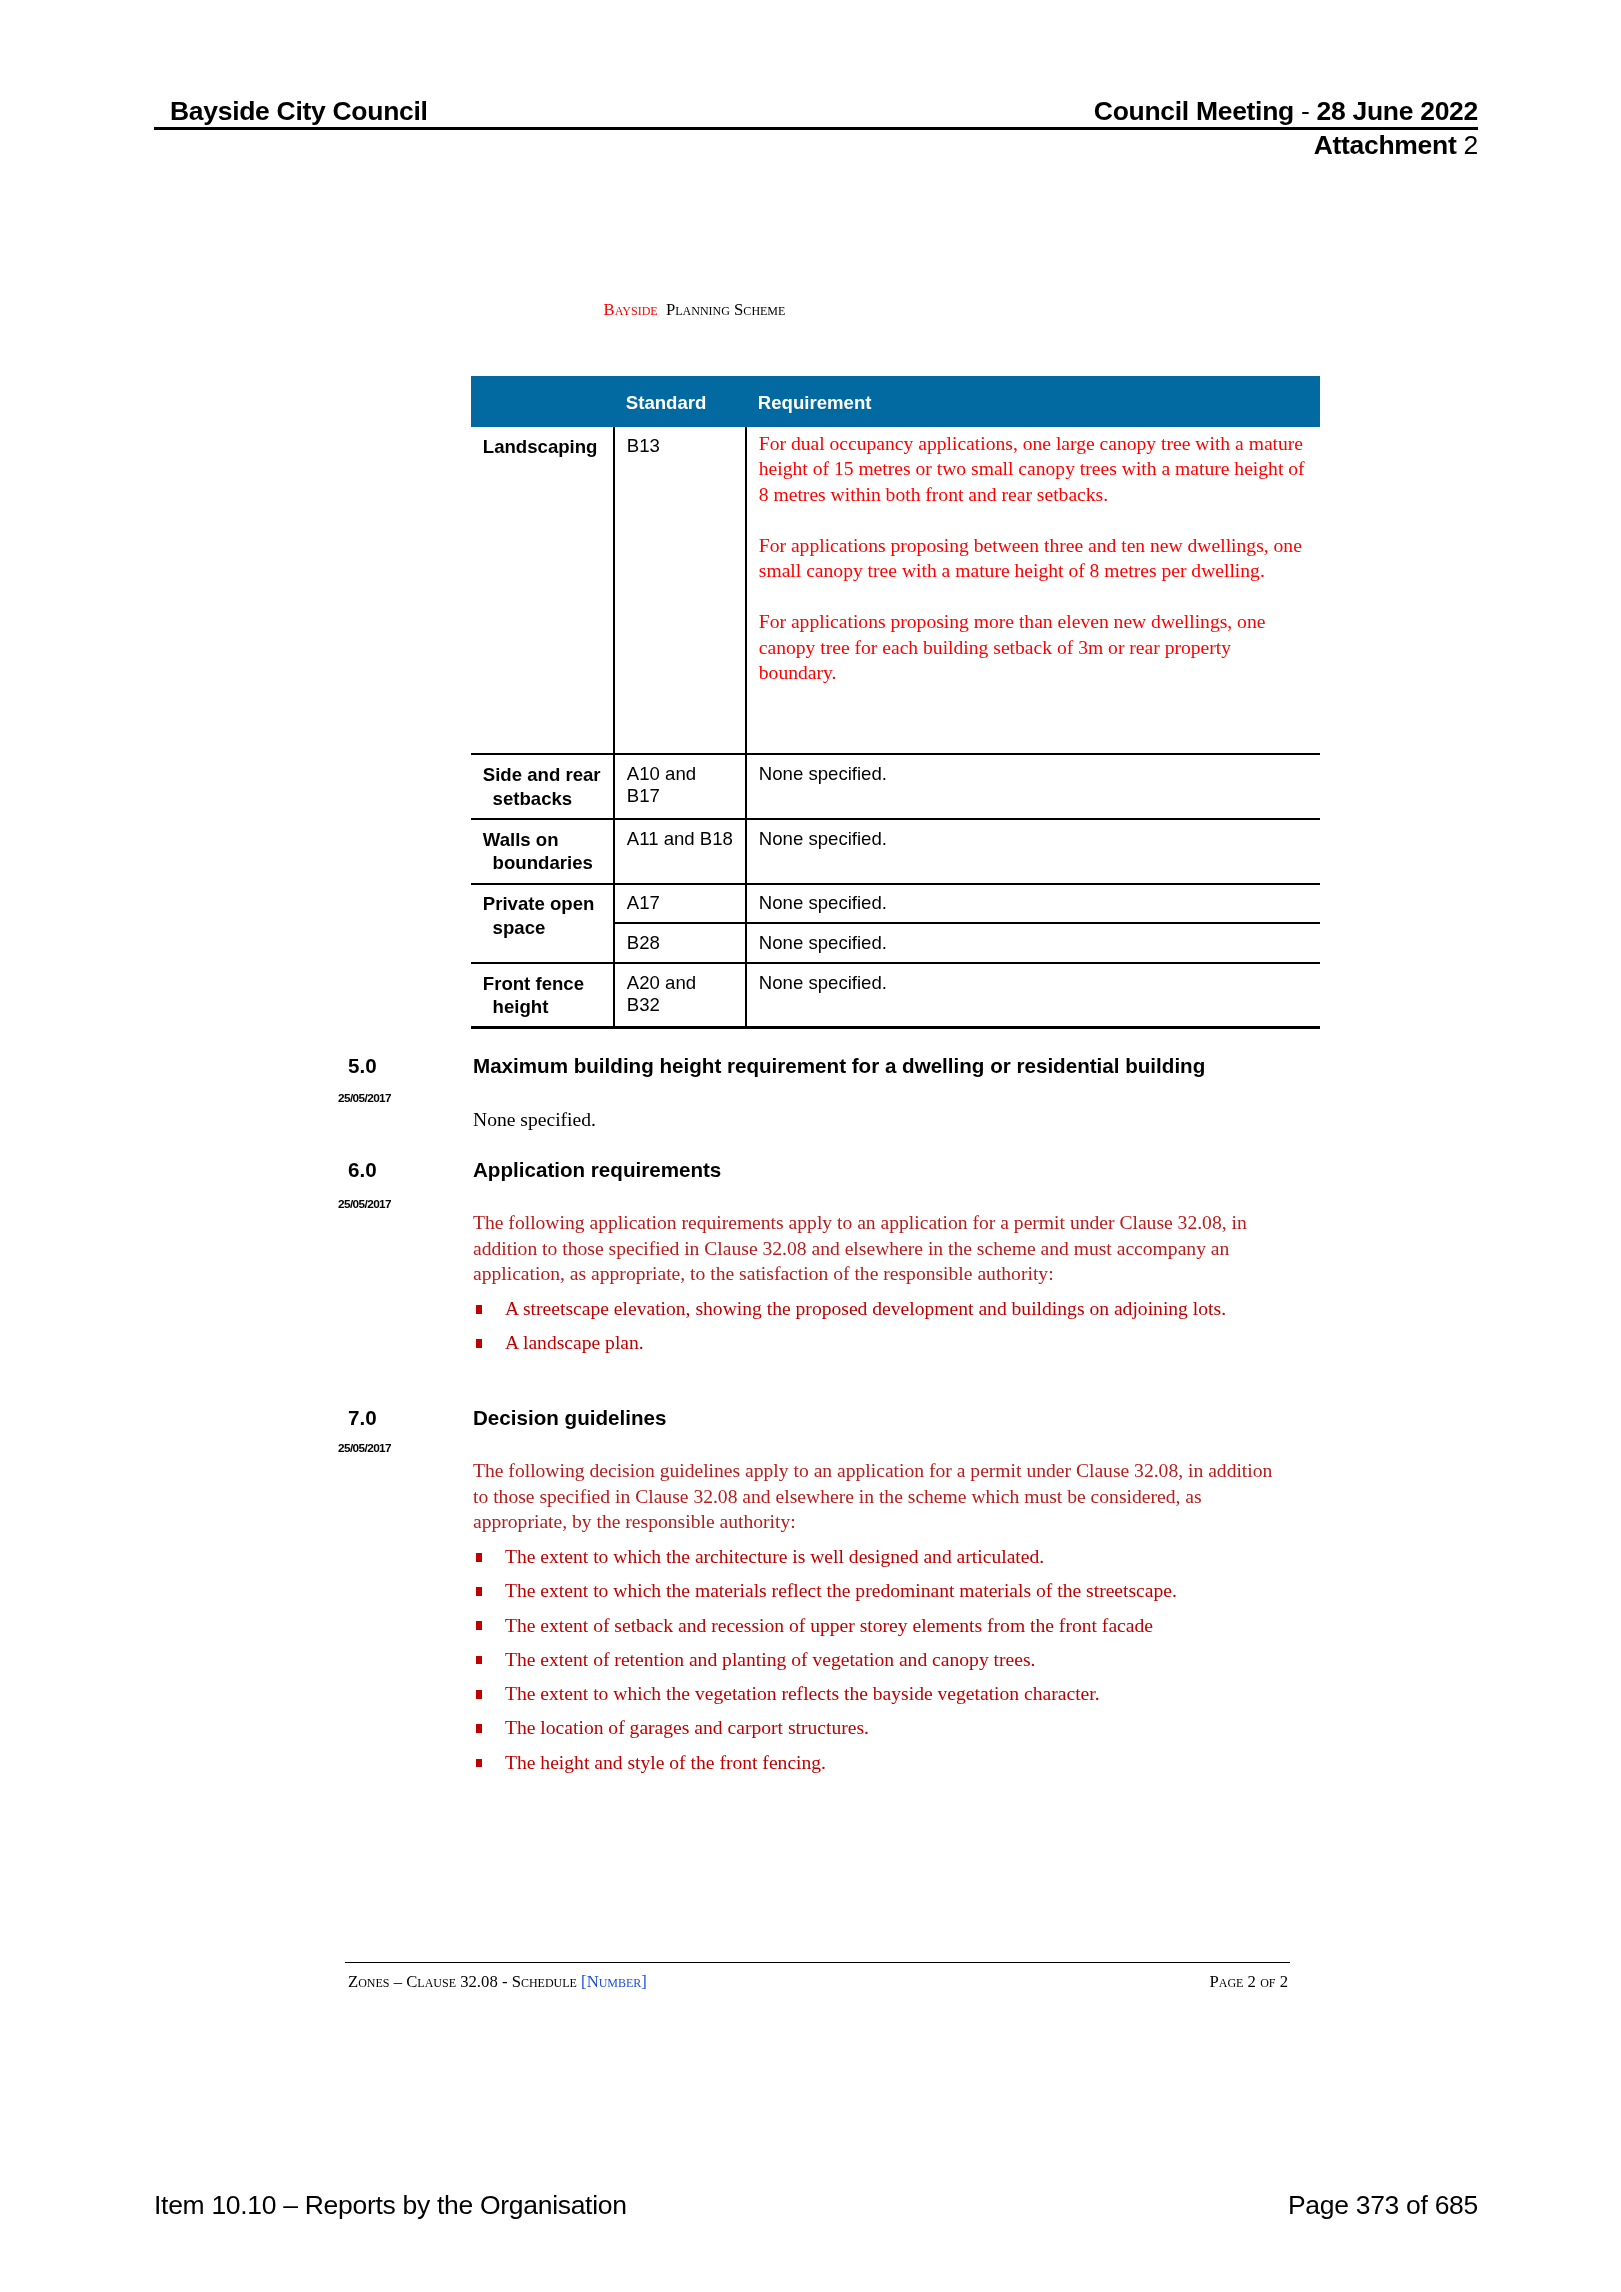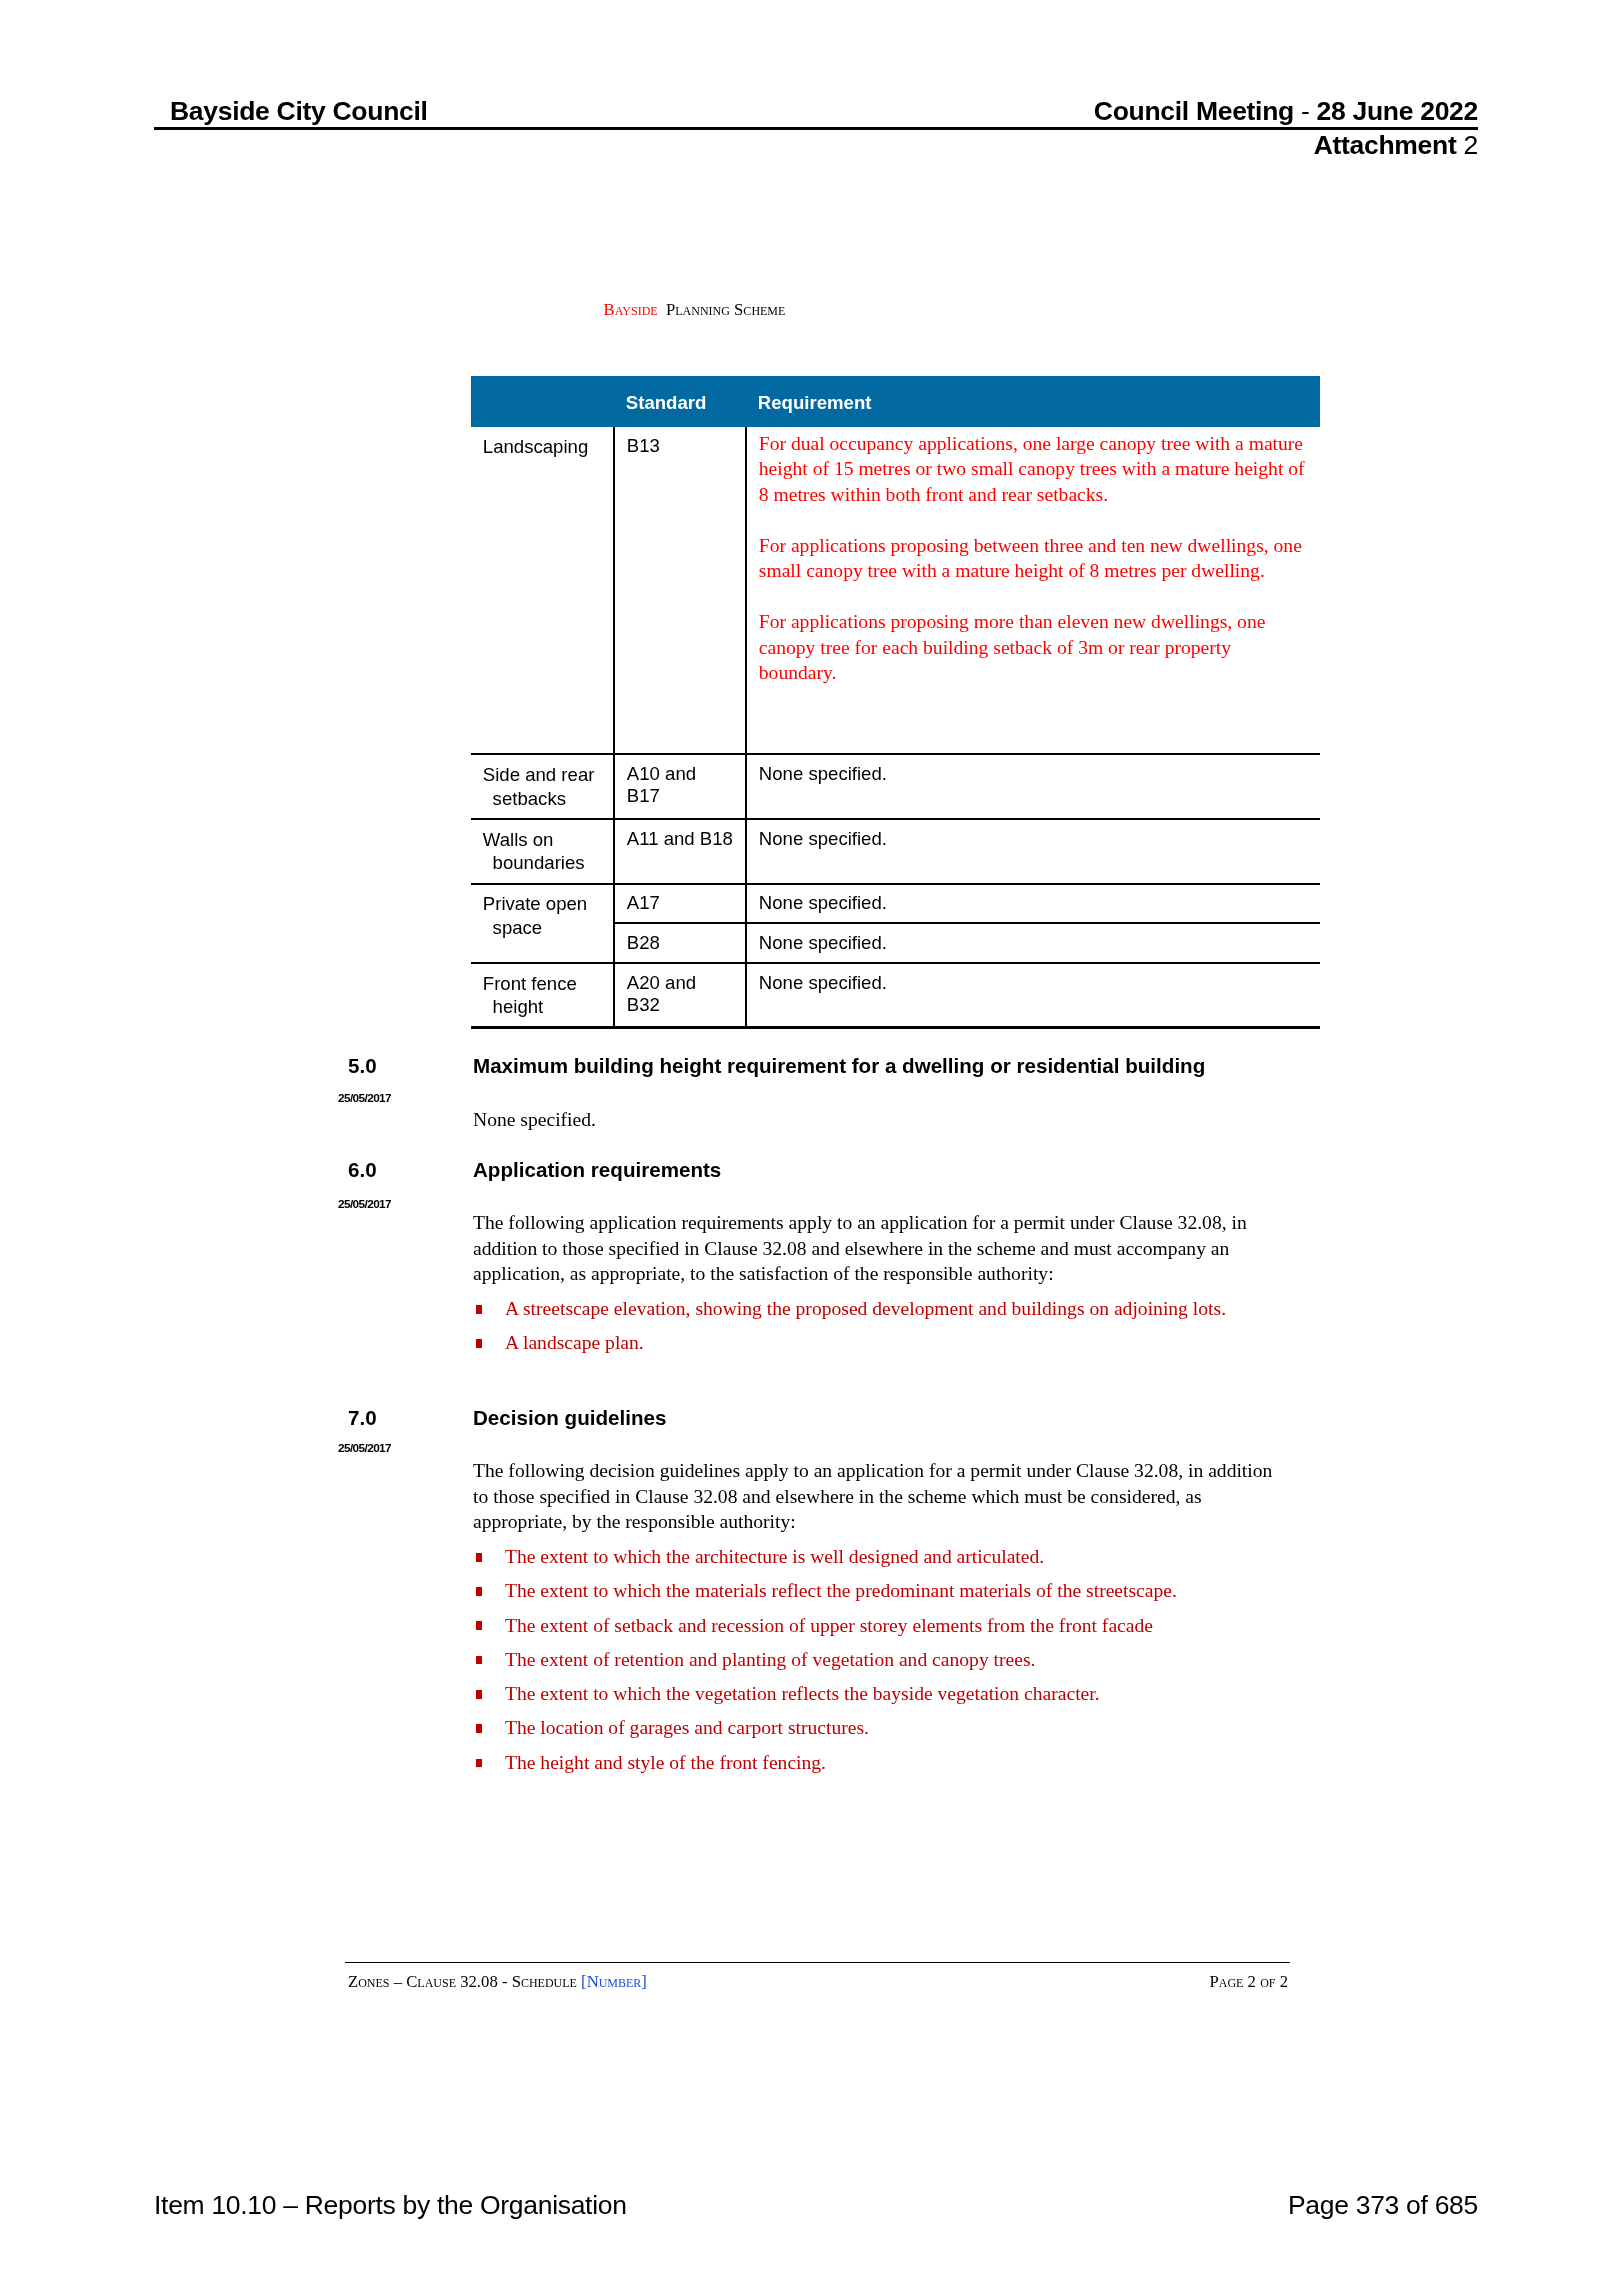--- a/index.html
+++ b/index.html
@@ -17,37 +17,37 @@
     
     .scheme { left: 0; width: 1389px; top: 300px; text-align: center; font-family: "Liberation Serif", serif; font-size: 16.7px; font-variant: small-caps; }
     .scheme .red { color: #ff0000; }
 
     
     .tbl { left: 471px; top: 376px; width: 849px; border-collapse: collapse; }
     table.std { border-collapse: collapse; width: 849px; table-layout: fixed; }
     table.std th { background: #0369a1; color: #fff; font-size: 18.6px; font-weight: bold; text-align: left; height: 47px; padding: 3.9px 11.8px 0 11.8px; vertical-align: middle; }
     table.std td { vertical-align: top; font-size: 18.6px; padding: 7.8px 11.8px 7.8px 11.8px; border-right: 2px solid #000; border-bottom: 2px solid #000; }
     table.std td:last-child { border-right: none; }
-    table.std td.topic { font-weight: normal; line-height: 23.5px; }
+    table.std td.topic { font-weight: bold; line-height: 23.5px; }
     table.std td.topic .indent { padding-left: 9.8px; display: inline-block; }
     table.std td.req { font-family: "Liberation Serif", serif; font-size: 19.6px; line-height: 25.5px; color: #ff0000; padding-top: 3.9px; }
     table.std td.req p { margin: 0 0 25.5px 0; }
     table.std td.req p:last-child { margin-bottom: 9.8px; }
     table.std td.plain { font-family: "Liberation Sans", sans-serif; font-size: 18.6px; color: #000; }
     table.std tr.last td { border-bottom: 3.9px solid #000; }
     .col1 { width: 143px; }
     .col2 { width: 132px; }
 
     
     .sec-num { left: 348px; font-size: 20.6px; font-weight: bold; }
     .sec-date { left: 338px; font-size: 11.8px; font-weight: bold; letter-spacing: -0.6px; }
     .sec-title { left: 473px; font-size: 20.6px; font-weight: bold; }
     .body-text { left: 473px; width: 814px; font-family: "Liberation Serif", serif; font-size: 19.6px; line-height: 25.5px; }
     .body-black { color: #000; }
-    .body-red { color: #000000; }
+    .body-red { color: #b91c1c; }
     ul.bul { list-style: none; margin: 0; padding: 0; }
     ul.bul li { position: relative; padding-left: 32px; font-family: "Liberation Serif", serif; font-size: 19.6px; line-height: 25.5px; color: #c00000; margin-bottom: 8.8px; }
     ul.bul li .sq { position: absolute; left: 2.9px; top: 8.8px; width: 5.9px; height: 8.8px; background: #c00000; }
 
     
     .foot-rule { left: 345px; top: 1962px; width: 945px; height: 0; border-top: 1px solid #000; }
     .foot-left { left: 348px; top: 1972px; font-family: "Liberation Serif", serif; font-size: 16.7px; font-variant: small-caps; }
     .foot-left .red { color: #1d4ed8; }
     .foot-right { right: 333px; top: 1972px; font-family: "Liberation Serif", serif; font-size: 16.7px; font-variant: small-caps; }
 

